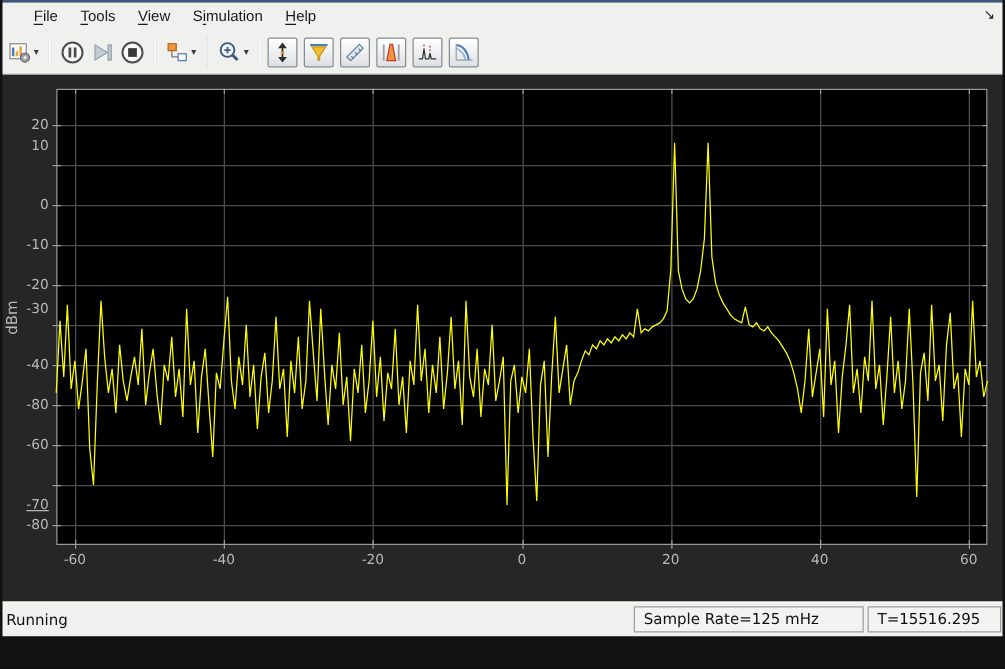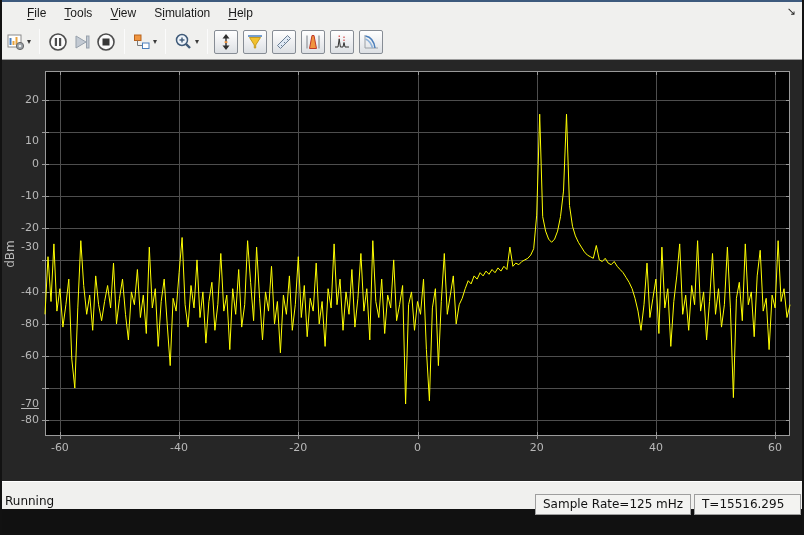--- a/index.html
+++ b/index.html
@@ -38,29 +38,29 @@
                font-family:"DejaVu Sans",sans-serif;}
   #plot-area{position:absolute;left:45px;top:11px;width:745px;height:365px;background:#000;cursor:crosshair;}
   #chart-svg{overflow:visible;display:block;}
   .ytick{position:absolute;left:0;width:39px;text-align:right;font-size:11px;color:#b8b8b8;}
   .xtick{position:absolute;width:44px;text-align:center;font-size:11px;color:#b8b8b8;}
   .ylab-holder{position:absolute;left:2px;top:11px;height:365px;width:16px;display:flex;
                align-items:center;justify-content:center;}
   .ylab-holder span{transform:rotate(-90deg);font-size:12px;color:#b8b8b8;white-space:nowrap;}
   .xlab{position:absolute;left:45px;top:400px;width:745px;text-align:center;font-size:12px;color:#b8b8b8;}
   
-  .statusbar{height:28px;background:#f0f0ee;border-top:1px solid #ffffff;display:flex;
-             padding:12px 3px 0 5px;flex:0 0 28px;font-size:12px;color:#111;
+  .statusbar{height:28px;background:#f0f0ee;border-top:1px solid #ffffff;display:flex;align-items:center;
+             padding:0 3px 0 5px;flex:0 0 28px;font-size:12px;color:#111;
              font-family:"DejaVu Sans",sans-serif;}
   .status-text{flex:0 0 auto;}
   .status-spacer{flex:1 1 auto;}
   .status-panel{border:1px solid #9e9e9e;background:#f3f3f1;height:21px;line-height:19px;
                 padding:0 7px;margin-left:3px;white-space:nowrap;}
   .panel-rbw{width:139px;}
-  .panel-sr{width:156px;}
+  .panel-sr{width:184px;}
   .panel-t{width:107px;}
 </style>
 </head>
 <body>
 
 <div class="window">
 
   <div class="accent-line"></div>
 
   <div class="menubar">
@@ -253,21 +253,21 @@
         </svg>
     </div>
   <div class="xtick" style="left: 37.9px; top: 381px;">-60</div>
       <div class="xtick" style="left: 157.1px; top: 381px;">-40</div>
       <div class="xtick" style="left: 276.3px; top: 381px;">-20</div>
       <div class="xtick" style="left: 395.5px; top: 381px;">0</div>
       <div class="xtick" style="left: 514.7px; top: 381px;">20</div>
       <div class="xtick" style="left: 633.9px; top: 381px;">40</div>
       <div class="xtick" style="left: 753.1px; top: 381px;">60</div>
       <div class="ytick" style="top: 32.8158px;">20</div>
-      <div class="ytick" style="top: 74px;">10</div>
+      <div class="ytick" style="top: 50px;">10</div>
       <div class="ytick" style="top: 96.8509px;">0</div>
       <div class="ytick" style="top: 128.868px;">-10</div>
       <div class="ytick" style="top: 160.886px;">-20</div>
       <div class="ytick" style="top: 180px;">-30</div>
       <div class="ytick" style="top: 224.921px;">-40</div>
       <div class="ytick" style="top: 256.939px;">-80</div>
       <div class="ytick" style="top: 288.956px;">-60</div>
       <div class="ytick" style="top: 337px; text-decoration: underline;">-70</div>
       <div class="ytick" style="top: 352.991px;">-80</div>
     </div>

